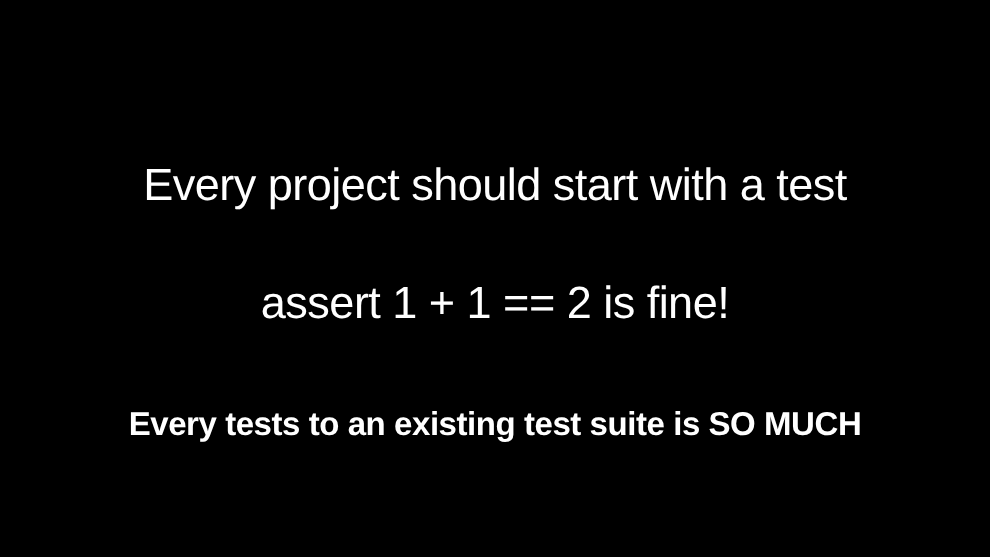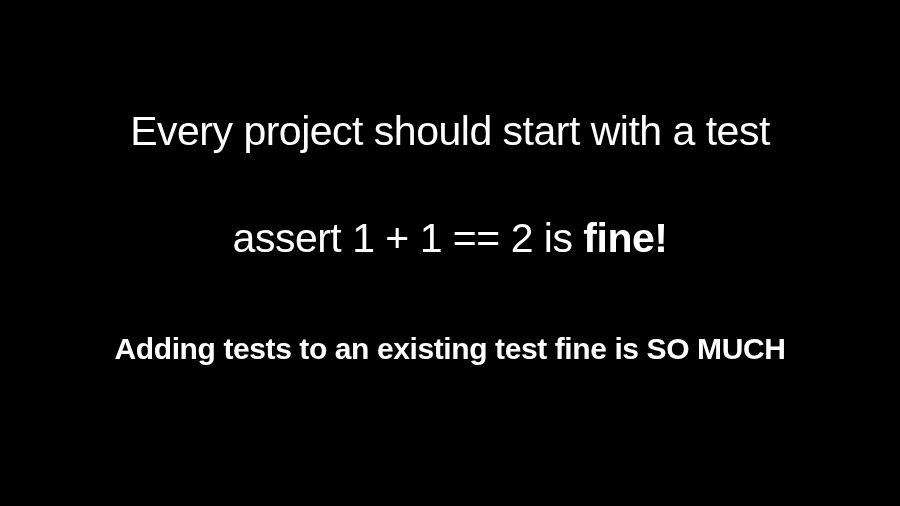--- a/index.html
+++ b/index.html
@@ -20,48 +20,49 @@
       -webkit-font-smoothing: antialiased;
     }
     .slide {
       width: 100%;
       height: 100%;
       display: flex;
       flex-direction: column;
       align-items: center;
       text-align: center;
       padding: 0 40px;
+      margin-top: 37px;
     }
     .line1 {
       font-size: 41px;
       font-weight: 400;
       letter-spacing: -0.5px;
       margin-top: 108px;
     }
     .line2 {
       font-size: 41px;
       font-weight: 400;
       letter-spacing: -0.5px;
       margin-top: 60px;
     }
     .line2 .bold {
-      font-weight: 700;
+      font-weight: 400;
     }
     .block3 {
       font-size: 30px;
       font-weight: 700;
       letter-spacing: -0.4px;
       line-height: 1.28;
       margin-top: 68px;
     }
   </style>
 </head>
 <body>
 
 <div class="slide">
   <div class="line1">Every project should start with a test</div>
   <div class="line2">
     <span>assert 1 + 1 == 2 is </span><span class="bold">fine!</span>
   </div>
   <div class="block3">
-    <div>Adding tests to an existing test fine is SO MUCH</div>
+    <div>Every tests to an existing test suite is SO MUCH</div>
   </div>
 </div>
 
 </body></html>

